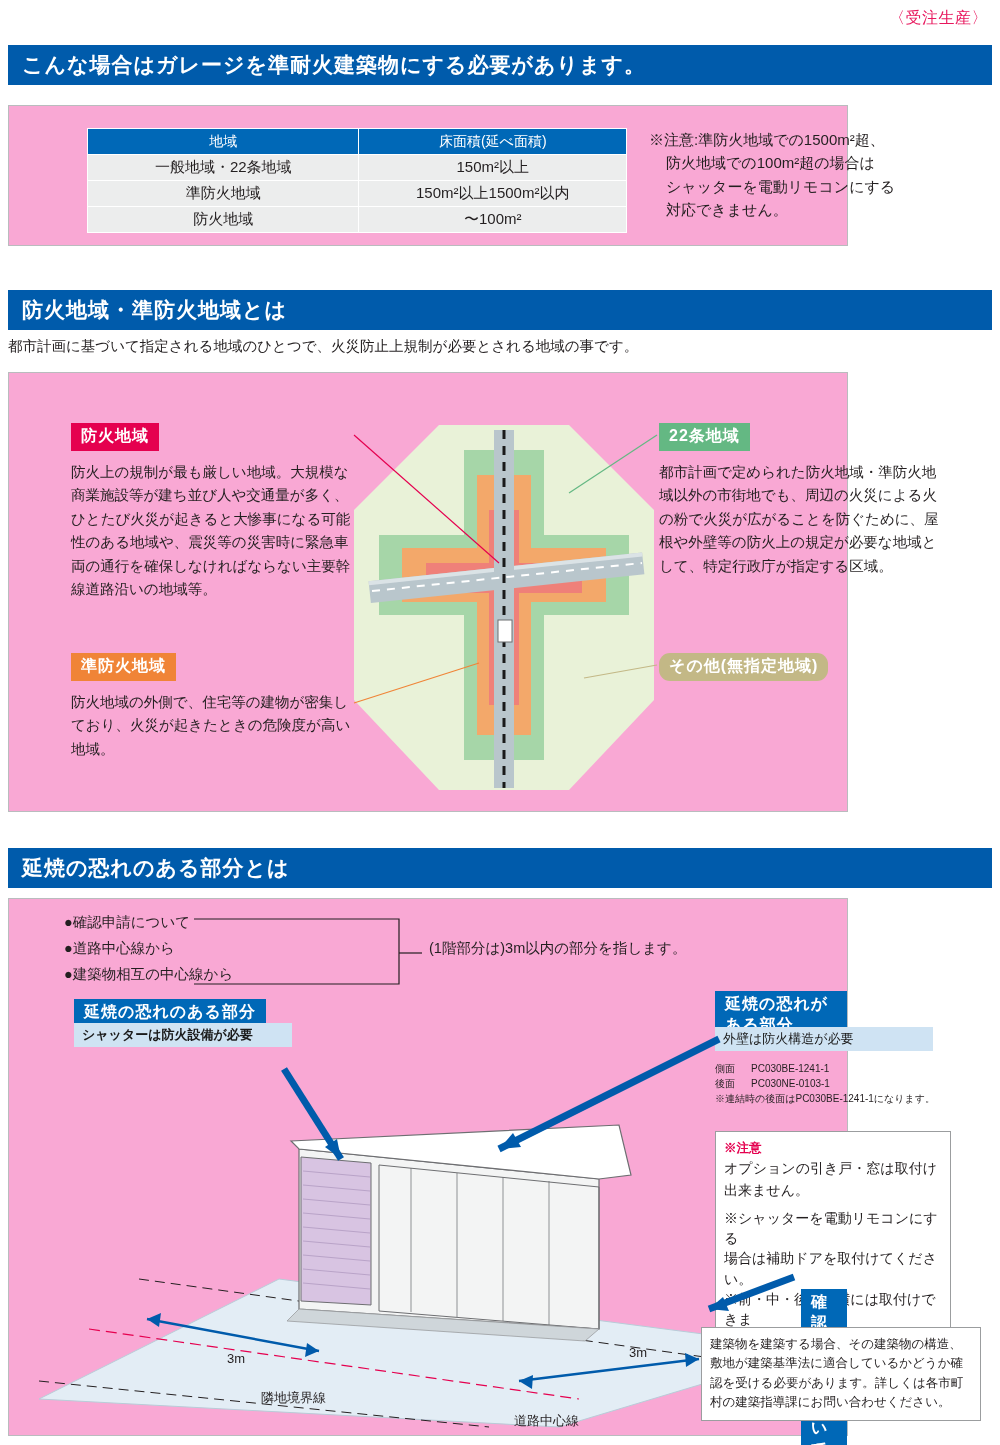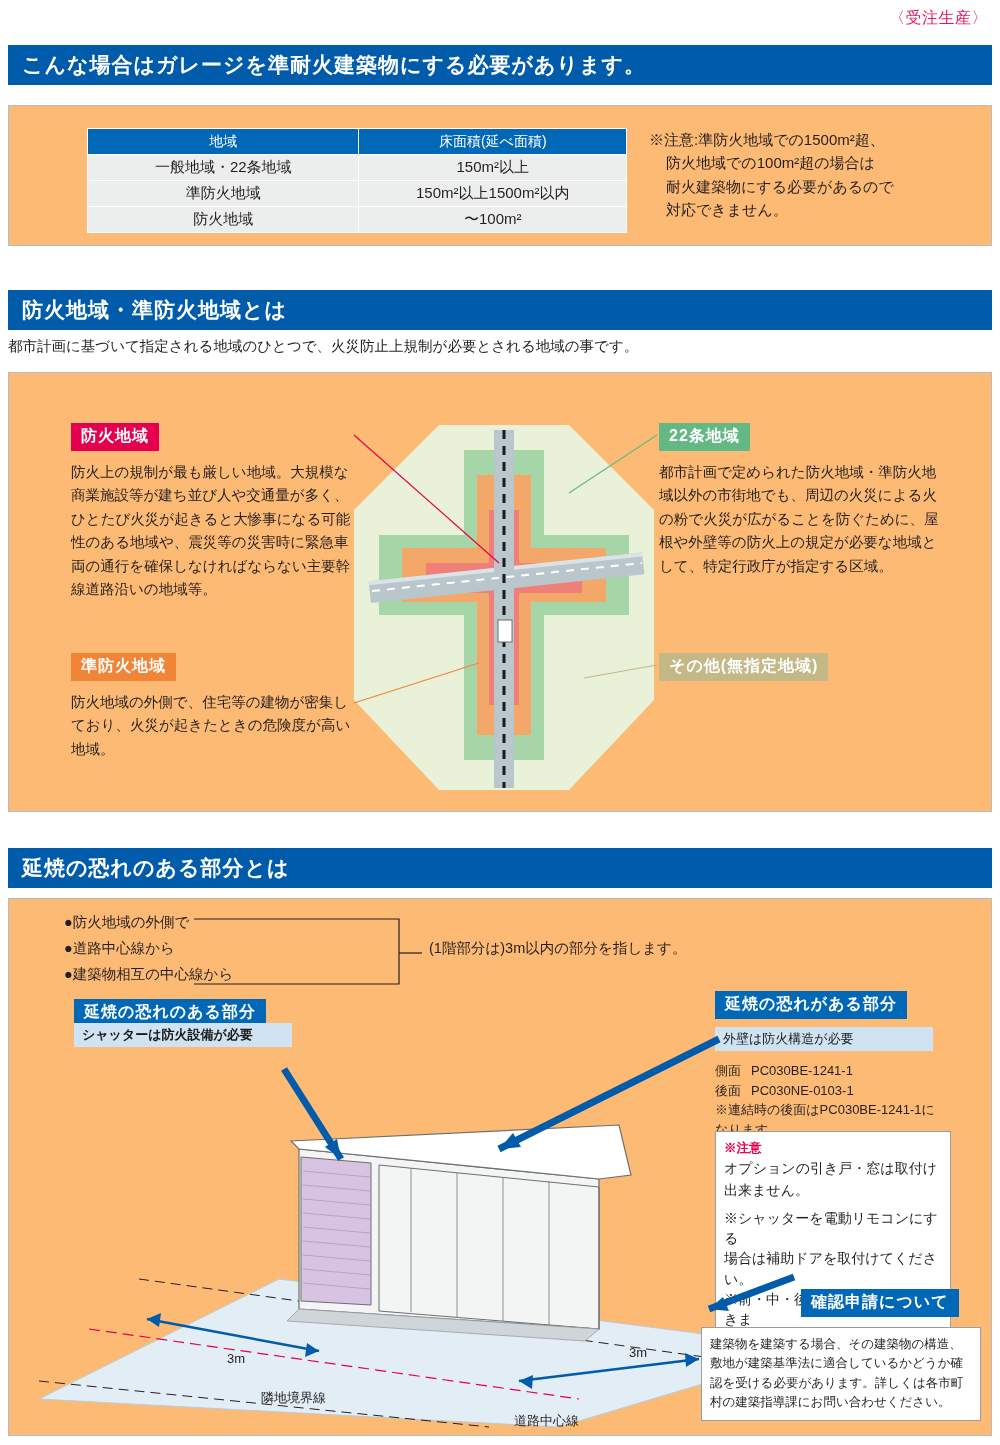--- a/index.html
+++ b/index.html
@@ -38,23 +38,23 @@
     letter-spacing: 1px;
     display: flex;
     align-items: center;
     padding-left: 14px;
   }
 
   
   .panel {
     position: absolute;
     left: 8px;
-    width: 984px;
+    width: 840px;
     border: 1px solid #b9bcbe;
-    background: #fdba74;
+    background: #f9a8d4;
   }
 
   
   table.zone-table {
     border-collapse: collapse;
     position: absolute;
     left: 78px;
     top: 22px;
     width: 540px;
   }
@@ -116,21 +116,21 @@
     line-height: 1.62;
   }
 
   
   .bullet {
     position: absolute;
     font-size: 14.5px;
   }
   .small-note {
     position: absolute;
-    font-size: 13px;
+    font-size: 10px;
     line-height: 1.5;
   }
   .box-note {
     position: absolute;
     border: 1px solid #9b9d9f;
     background: #fff;
     font-size: 12.5px;
     line-height: 1.55;
     padding: 7px 8px;
   }
@@ -175,21 +175,21 @@
       <tr>
         <td>防火地域</td>
         <td>〜100m²</td>
       </tr>
     </tbody>
       </table>
 
     <div class="note-right">
       <span>※注意:準防火地域での1500m²超、</span>
       <span class="ind">防火地域での100m²超の場合は</span>
-      <span class="ind">耐火建築物にする必要があるので</span>
+      <span class="ind">シャッターを電動リモコンにする</span>
       <span class="ind">対応できません。</span>
     </div>
   </div>
 
   <div class="sec-bar" style="top:290px;">防火地域・準防火地域とは</div>
   <div class="lead" style="top:337px;">都市計画に基づいて指定される地域のひとつで、火災防止上規制が必要とされる地域の事です。</div>
 
   <div class="panel" style="top:372px; height:440px;">
 
     <div style="position:absolute; left:335px; top:42px; width:320px; height:385px;">
@@ -217,35 +217,35 @@
 
     <div class="tag pink" style="left:62px; top:50px;">防火地域</div>
     <div class="body-txt" style="left:62px; top:88px; width:280px;">防火上の規制が最も厳しい地域。大規模な商業施設等が建ち並び人や交通量が多く、ひとたび火災が起きると大惨事になる可能性のある地域や、震災等の災害時に緊急車両の通行を確保しなければならない主要幹線道路沿いの地域等。</div>
 
     <div class="tag orange" style="left:62px; top:280px;">準防火地域</div>
     <div class="body-txt" style="left:62px; top:318px; width:280px;">防火地域の外側で、住宅等の建物が密集しており、火災が起きたときの危険度が高い地域。</div>
 
     <div class="tag green" style="left:650px; top:50px;">22条地域</div>
     <div class="body-txt" style="left:650px; top:88px; width:290px;">都市計画で定められた防火地域・準防火地域以外の市街地でも、周辺の火災による火の粉で火災が広がることを防ぐために、屋根や外壁等の防火上の規定が必要な地域として、特定行政庁が指定する区域。</div>
 
-    <div class="tag khaki" style="left:650px; top:280px;">その他(無指定地域)</div>
+    <div class="tag khaki" style="left:650px; top:280px;border-radius:11px;">その他(無指定地域)</div>
 
     <svg style="position:absolute; left:0; top:0;" width="984" height="440">
       <line x1="345" y1="62" x2="490" y2="190" stroke="#e5004f" stroke-width="1.2"></line>
       <line x1="345" y1="330" x2="470" y2="290" stroke="#f08437" stroke-width="1.2"></line>
       <line x1="648" y1="62" x2="560" y2="120" stroke="#64b883" stroke-width="1.2"></line>
       <line x1="648" y1="292" x2="575" y2="305" stroke="#c3b886" stroke-width="1.2"></line>
     </svg>
   </div>
 
   <div class="sec-bar" style="top:848px;">延焼の恐れのある部分とは</div>
 
   <div class="panel" style="top:898px; height:538px;">
 
-    <div class="bullet" style="left:55px; top:14px;">●防火地域の外側で</div>
+    <div class="bullet" style="left:55px; top:14px;">●確認申請について</div>
     <div class="bullet" style="left:55px; top:40px;">●道路中心線から</div>
     <div class="bullet" style="left:55px; top:66px;">●建築物相互の中心線から</div>
 
     <svg style="position:absolute; left:175px; top:10px;" width="260" height="80">
       <path d="M10,10 L215,10 L215,75 L10,75" fill="none" stroke="#231f20" stroke-width="1.2"></path>
       <line x1="215" y1="44" x2="238" y2="44" stroke="#231f20" stroke-width="1.2"></line>
       <line x1="10" y1="44" x2="118" y2="44" stroke="#231f20" stroke-width="0"></line>
     </svg>
     <div class="bullet" style="left:420px; top:40px;">(1階部分は)3m以内の部分を指します。</div>
 

